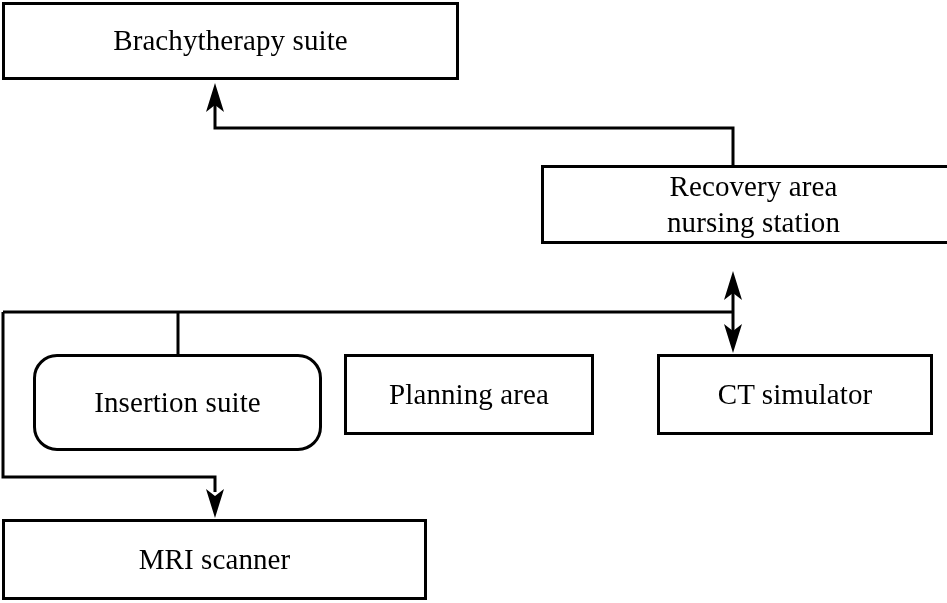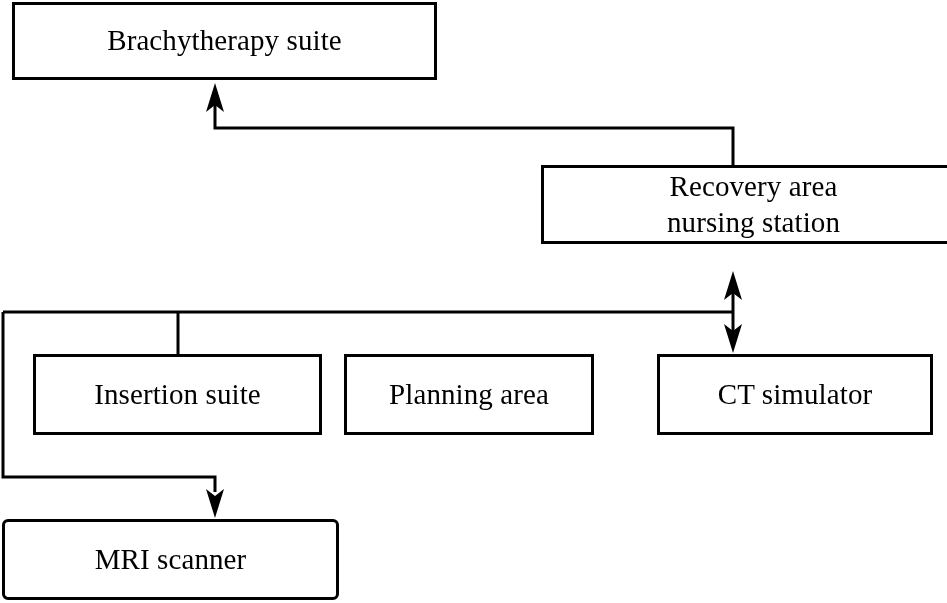--- a/index.html
+++ b/index.html
@@ -68,38 +68,38 @@
       <path d="M 178 312 L 178 355" fill="none" stroke="#000000" stroke-width="3"></path>
     </g>
 
     <g>
       <path d="M 3 312 L 3 477 L 215 477 L 215 492" fill="none" stroke="#000000" stroke-width="3" stroke-linecap="butt" stroke-linejoin="miter"></path>
       <polygon points="215,518 224,489 215,496 206,489" fill="#000000"></polygon>
     </g>
 
   </svg>
 
-  <div class="node-box" style="left:12px; top:2px; width:425px; height:78px;">
+  <div class="node-box" style="left:2px; top:2px; width:457px; height:78px;">
     <span class="node-label">Brachytherapy suite</span>
   </div>
 
   <div class="node-box" style="left:541px; top:165px; width:425px; height:79px;">
     <span class="node-label">Recovery area
 nursing station</span>
   </div>
 
-  <div class="node-box" style="left:33px; top:354px; width:289px; height:81px;">
+  <div class="node-box" style="left:33px; top:354px; width:289px; height:97px;border-radius:24px;">
     <span class="node-label">Insertion suite</span>
   </div>
 
   <div class="node-box" style="left:344px; top:354px; width:250px; height:81px;">
     <span class="node-label">Planning area</span>
   </div>
 
   <div class="node-box" style="left:657px; top:354px; width:276px; height:81px;">
     <span class="node-label">CT simulator</span>
   </div>
 
-  <div class="node-box" style="left:2px; top:519px; width:337px; height:81px;border-radius:6px;">
+  <div class="node-box" style="left:2px; top:519px; width:425px; height:81px;">
     <span class="node-label">MRI scanner</span>
   </div>
 
 </div>
 
 </body></html>

